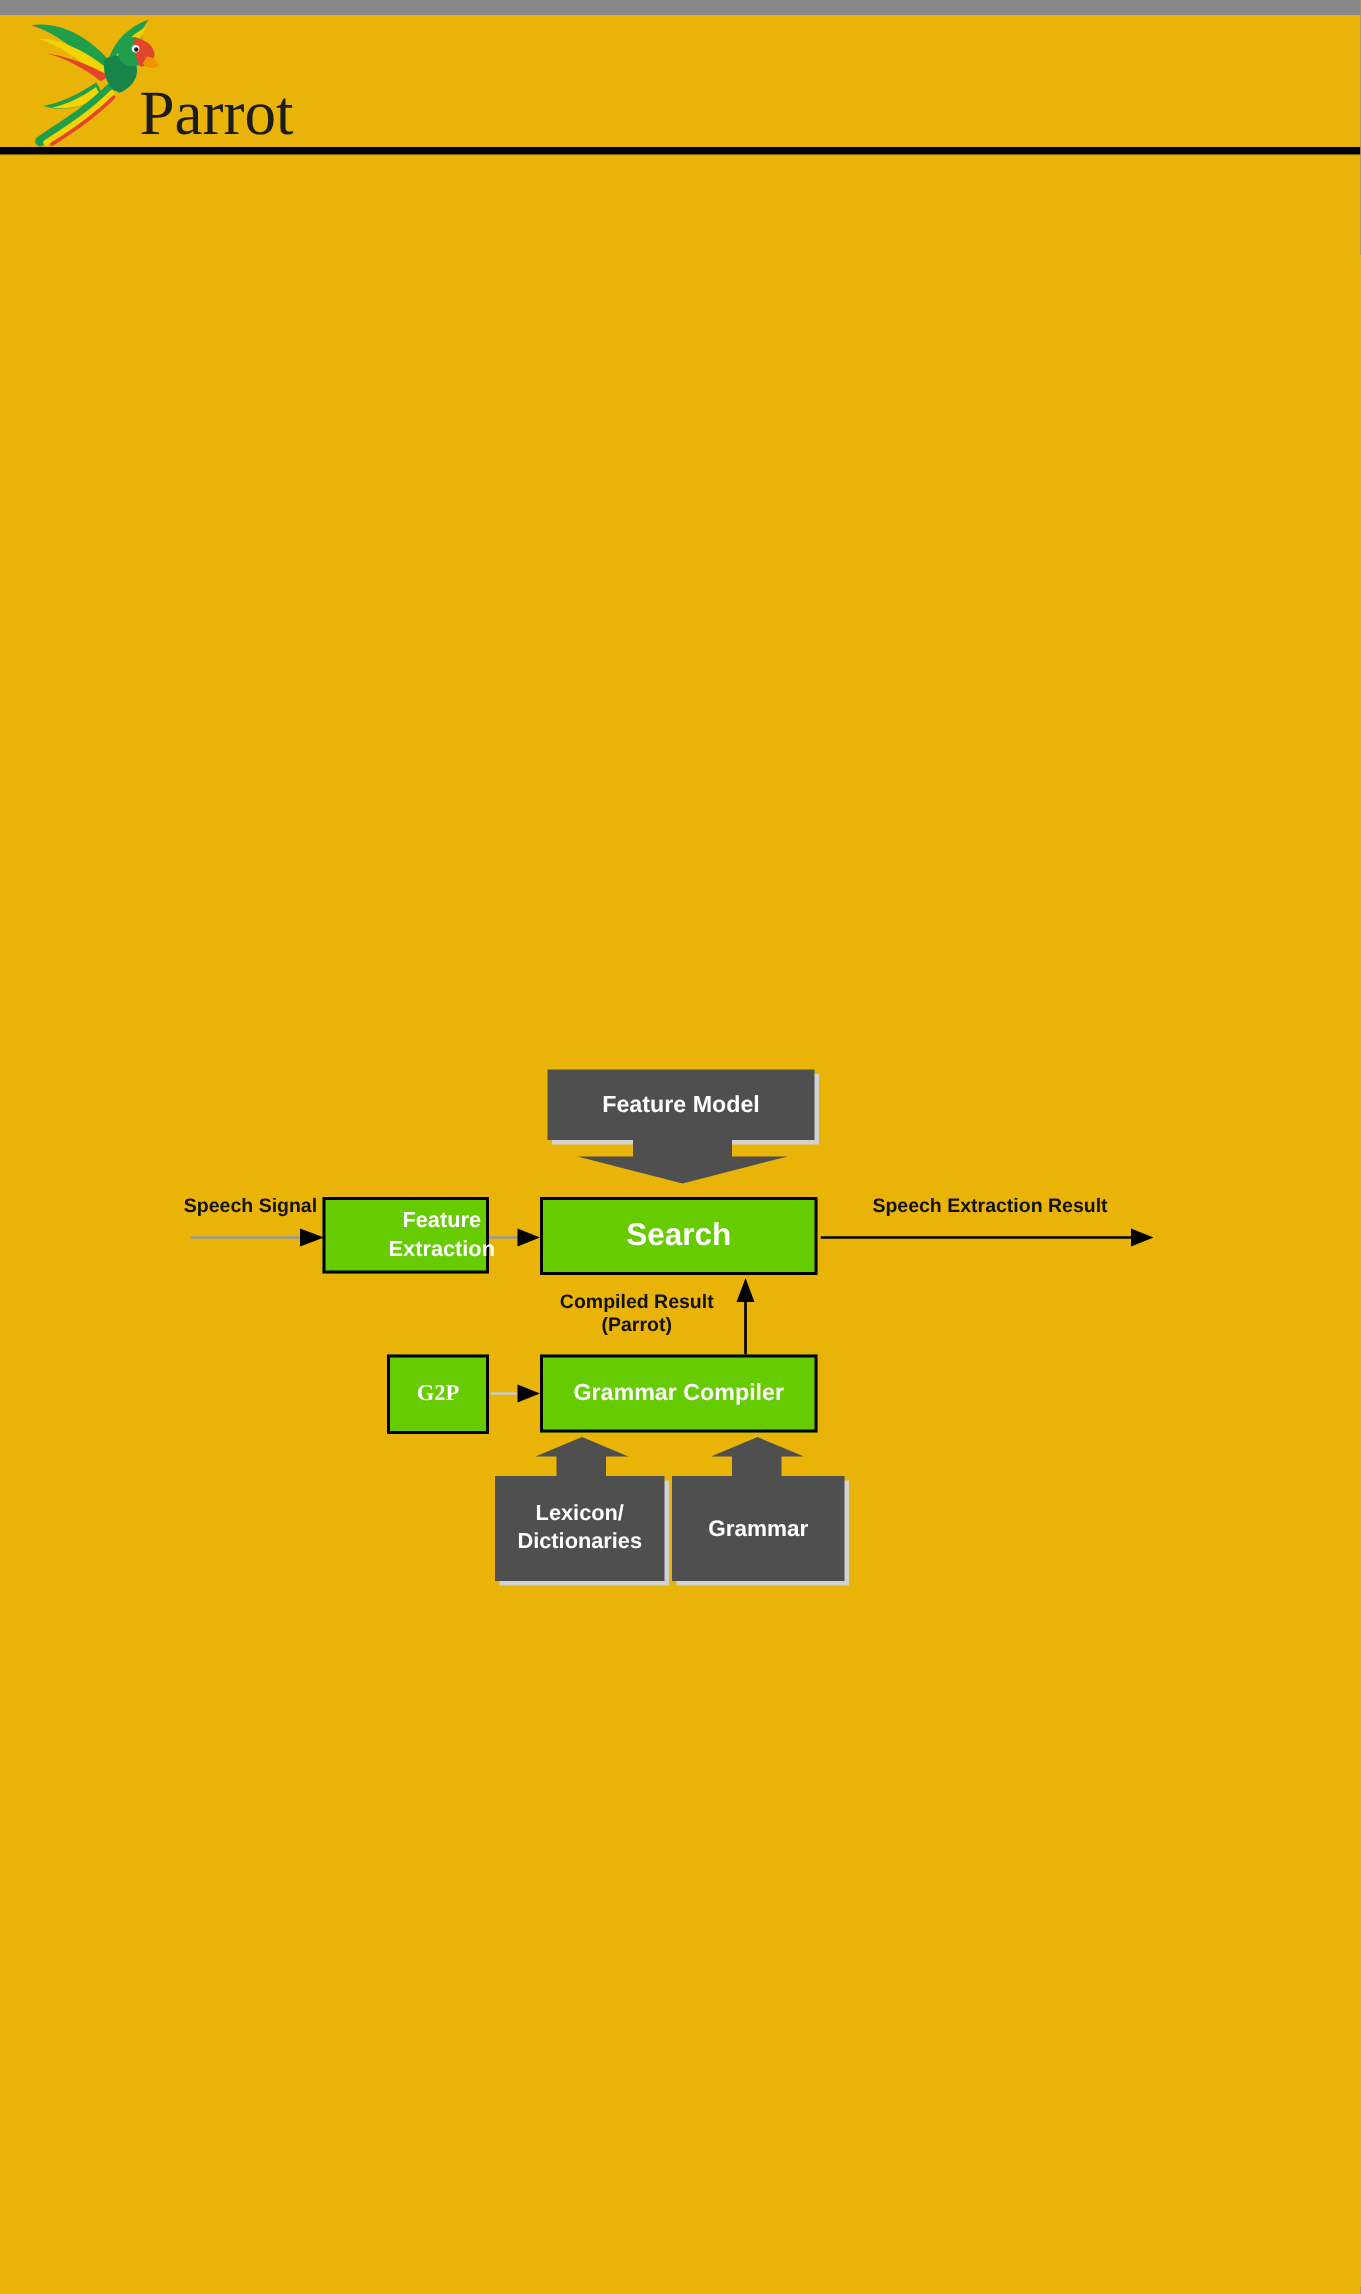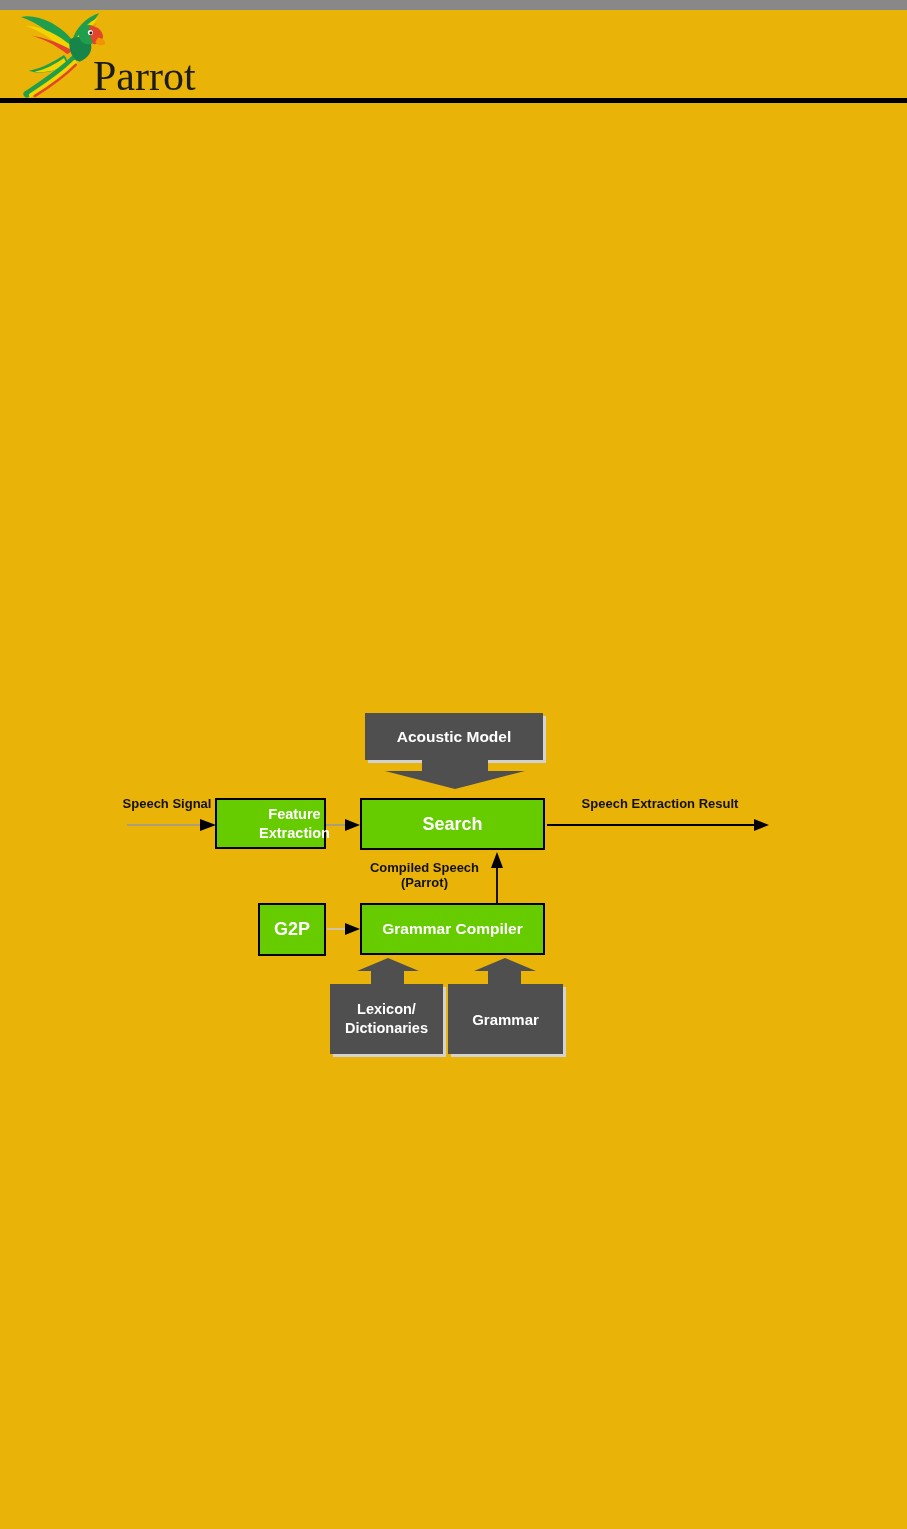--- a/index.html
+++ b/index.html
@@ -22,22 +22,22 @@
   
   .dbox{
     position:absolute;display:flex;flex-direction:column;
     align-items:center;justify-content:center;
     color:#ffffff;font-weight:bold;text-align:center;
   }
   .dark{box-shadow:3px 3px 0 #d2d2d2;}
   .green{border:2px solid #000;box-sizing:border-box;}
   .b-acoustic{left:365px;top:703px;width:178px;height:47px;font-size:15.5px;}
   .b-feature{left:215px;top:788px;width:111px;height:51px;font-size:14.5px;line-height:19px;}
-  .b-search{left:360px;top:788px;width:185px;height:52px;font-size:18px;}
-  .b-g2p{left:258px;top:893px;width:68px;height:53px;font-size:18px;}
+  .b-search{left:360px;top:788px;width:185px;height:52px;font-size:21px;}
+  .b-g2p{left:258px;top:893px;width:68px;height:53px;font-size:15px;font-family:Liberation Serif, serif;}
   .b-gcomp{left:360px;top:893px;width:185px;height:52px;font-size:15.5px;text-align:right;}
   .b-lexicon{left:330px;top:974px;width:113px;height:70px;font-size:14.5px;line-height:19px;}
   .b-grammar{left:448px;top:974px;width:115px;height:70px;font-size:15px;}
 
   
   .arr{position:absolute;}
   .a-down{left:383px;top:750px;}
   .a-speech{left:125px;top:808px;}
   .a-fe-search{left:326px;top:808px;}
   .a-result{left:547px;top:808px;}
@@ -81,21 +81,21 @@
     <circle cx="75" cy="23" r="10" style="fill: rgb(31, 158, 75);"></circle>
     <path d="M76,14 C83,14 89,18 90,25 C89,30 85,33 80,33 C77,28 76,21 76,14 Z" style="fill: rgb(226, 69, 43);"></path>
     <path d="M85,26 C90,27 93,30 92,33 C88,35 84,34 82,31 C83,29 84,27 85,26 Z" style="fill: rgb(242, 148, 0);"></path>
     <circle cx="77" cy="21" r="2.6" fill="#ffffff"></circle>
     <circle cx="77.5" cy="21.5" r="1.5" fill="#222222"></circle>
   </svg>
   <div class="brand" style="color: rgb(28, 28, 28);">Parrot</div>
   <div class="rule rule-top"></div>
 
   <div class="dbox dark b-acoustic" style="background-color: rgb(79, 79, 79);">
-    <span>Acoustic Model</span>
+    <span>Feature Model</span>
   </div>
   <svg class="arr a-down" width="144" height="30" viewBox="0 0 144 30" style="color: rgb(79, 79, 79);">
     <polygon fill="currentColor" points="39,0 105,0 105,11 142,11 72,29 2,11 39,11"></polygon>
   </svg>
 
   <div class="flabel l-speech">Speech Signal</div>
   <svg class="arr a-speech" width="92" height="14" viewBox="0 0 92 14" style="color: rgb(153, 153, 153);">
     <line x1="2" y1="7" x2="76" y2="7" stroke="currentColor" stroke-width="1.6"></line>
     <polygon fill="#000" points="75,1 91,7 75,13"></polygon>
   </svg>
@@ -114,21 +114,21 @@
     <span>Search</span>
   </div>
 
   <div class="flabel l-result">Speech Extraction Result</div>
   <svg class="arr a-result" width="224" height="14" viewBox="0 0 224 14" style="color: rgb(0, 0, 0);">
     <line x1="0" y1="7" x2="208" y2="7" stroke="currentColor" stroke-width="1.8"></line>
     <polygon fill="currentColor" points="207,1 222,7 207,13"></polygon>
   </svg>
 
   <div class="flabel l-compiled">
-    <span>Compiled Speech</span><br>
+    <span>Compiled Result</span><br>
     <span>(Parrot)</span>
   </div>
   <svg class="arr a-vert" width="14" height="52" viewBox="0 0 14 52" style="color: rgb(0, 0, 0);">
     <line x1="7" y1="12" x2="7" y2="51" stroke="currentColor" stroke-width="1.8"></line>
     <polygon fill="currentColor" points="7,0 13,16 1,16"></polygon>
   </svg>
 
   <div class="dbox green b-g2p" style="background-color: rgb(102, 204, 0);">
     <span>G2P</span>
   </div>

